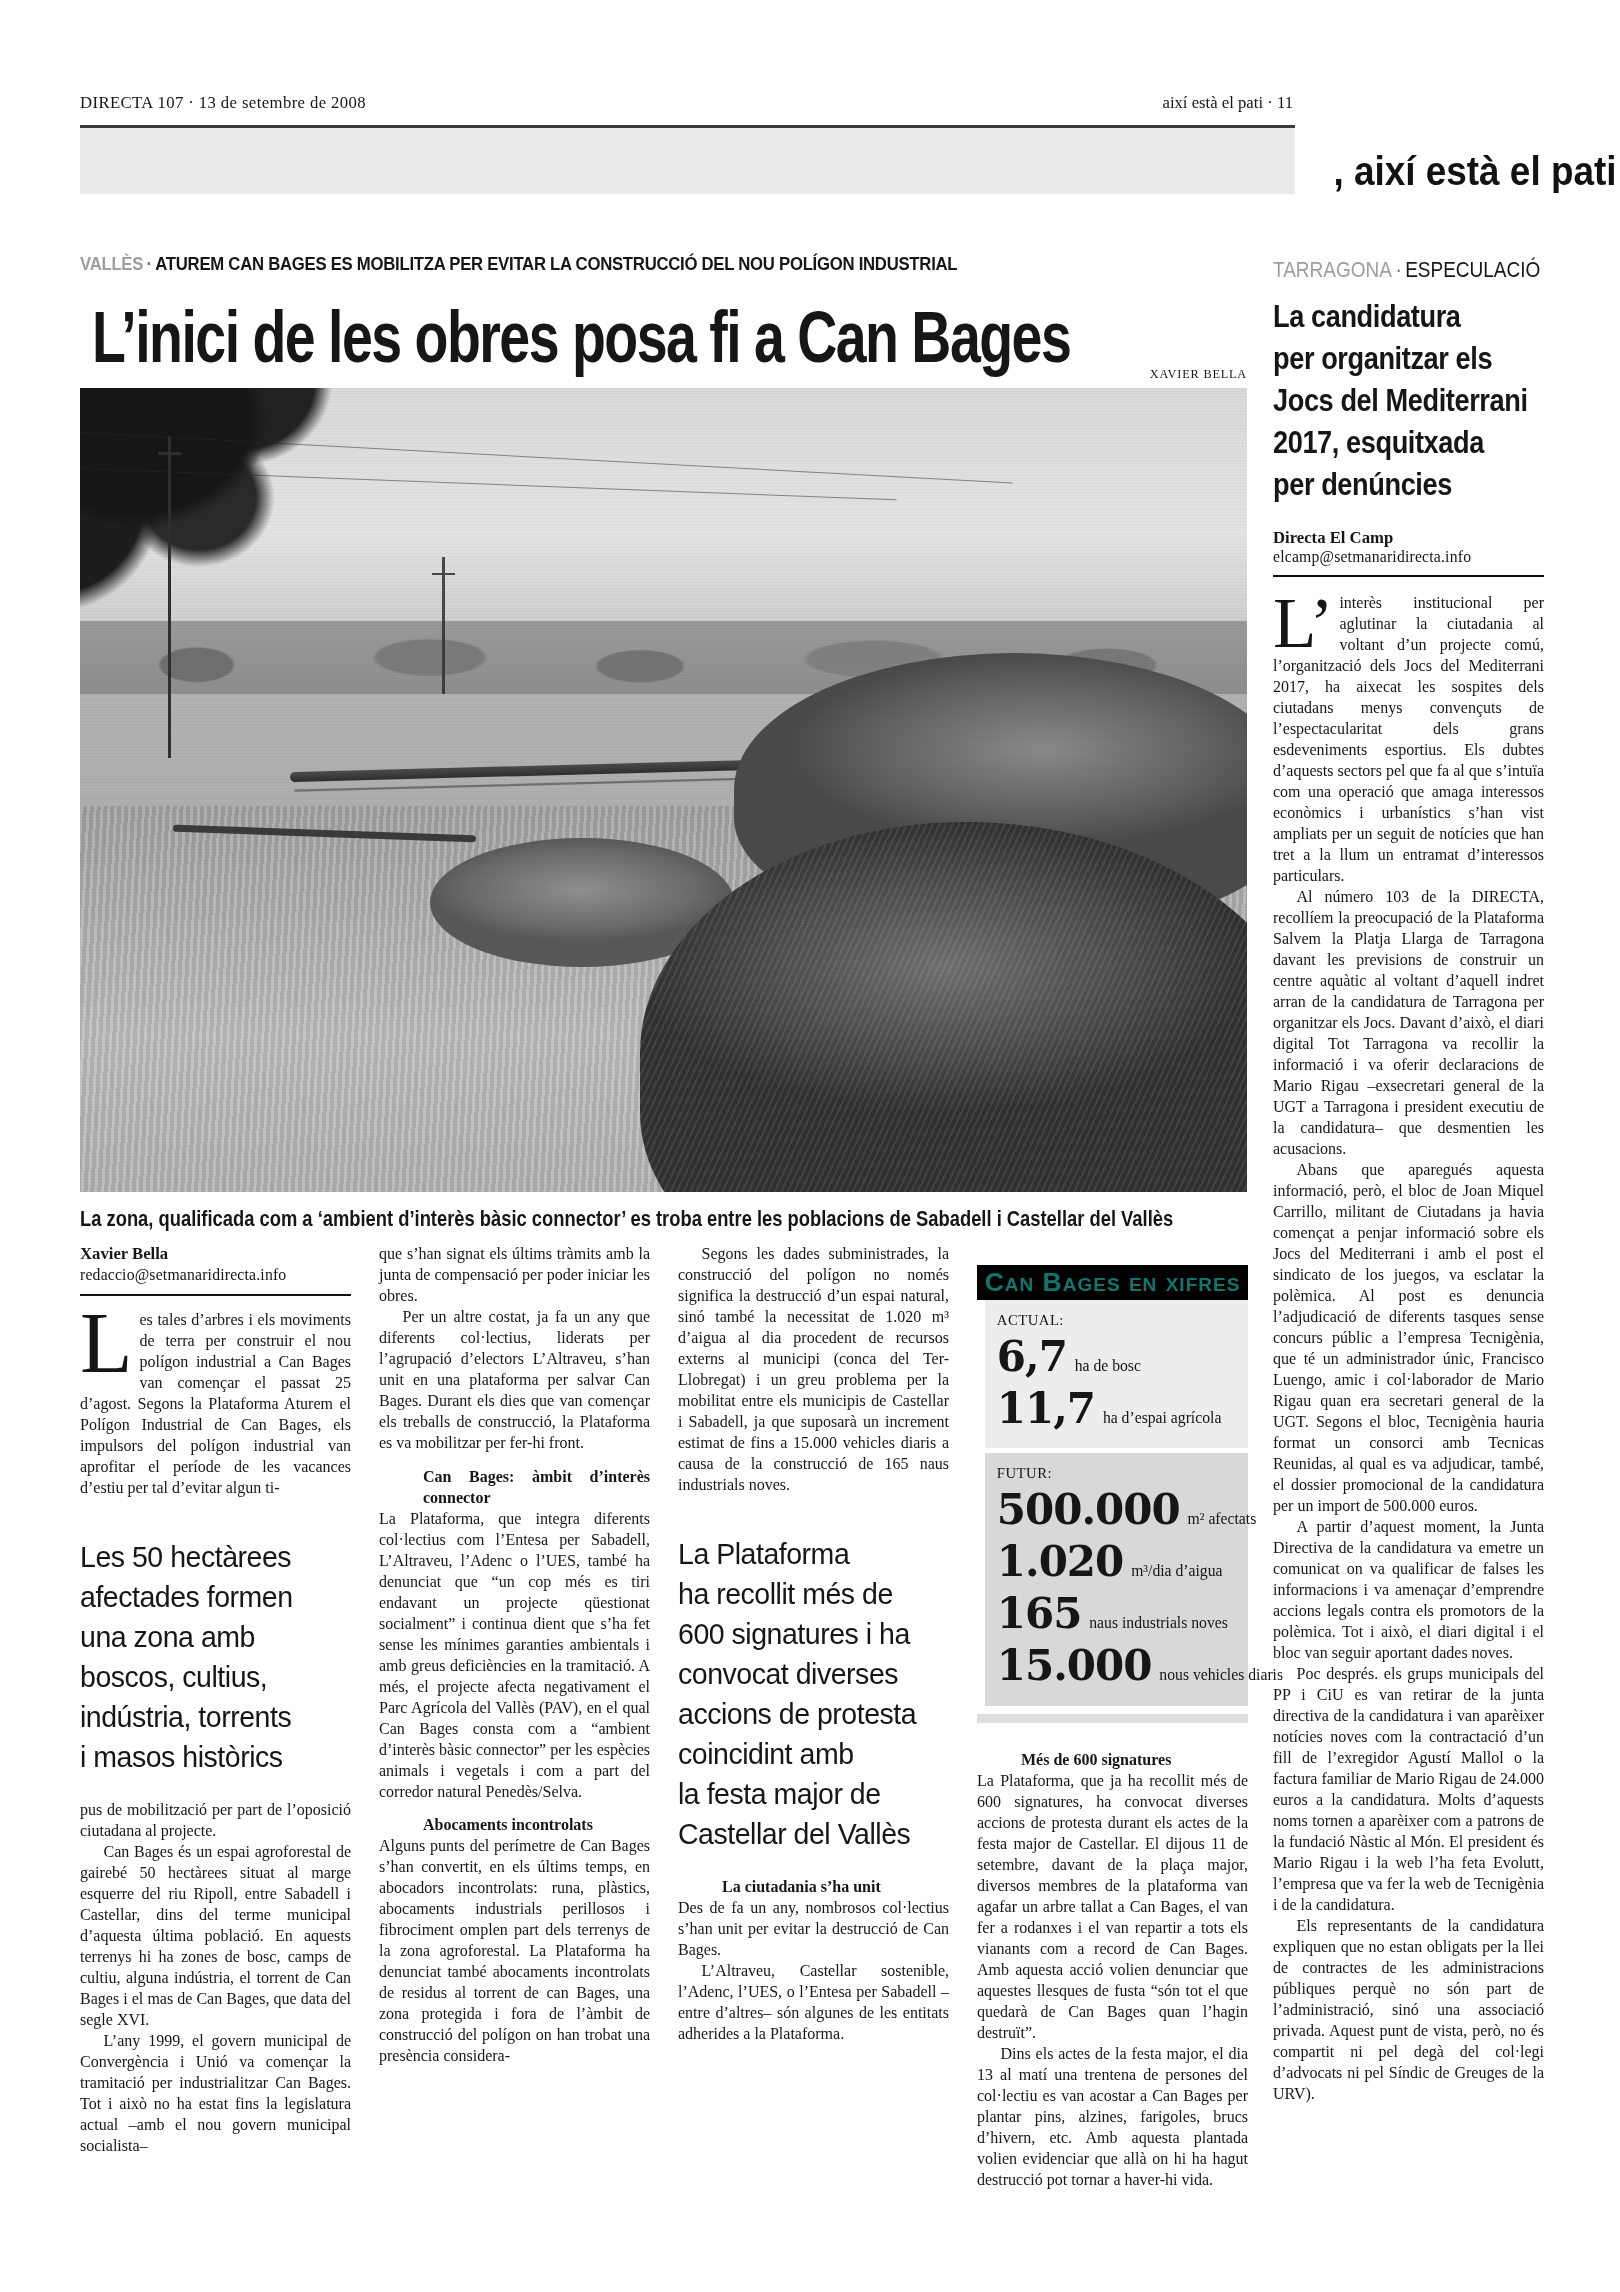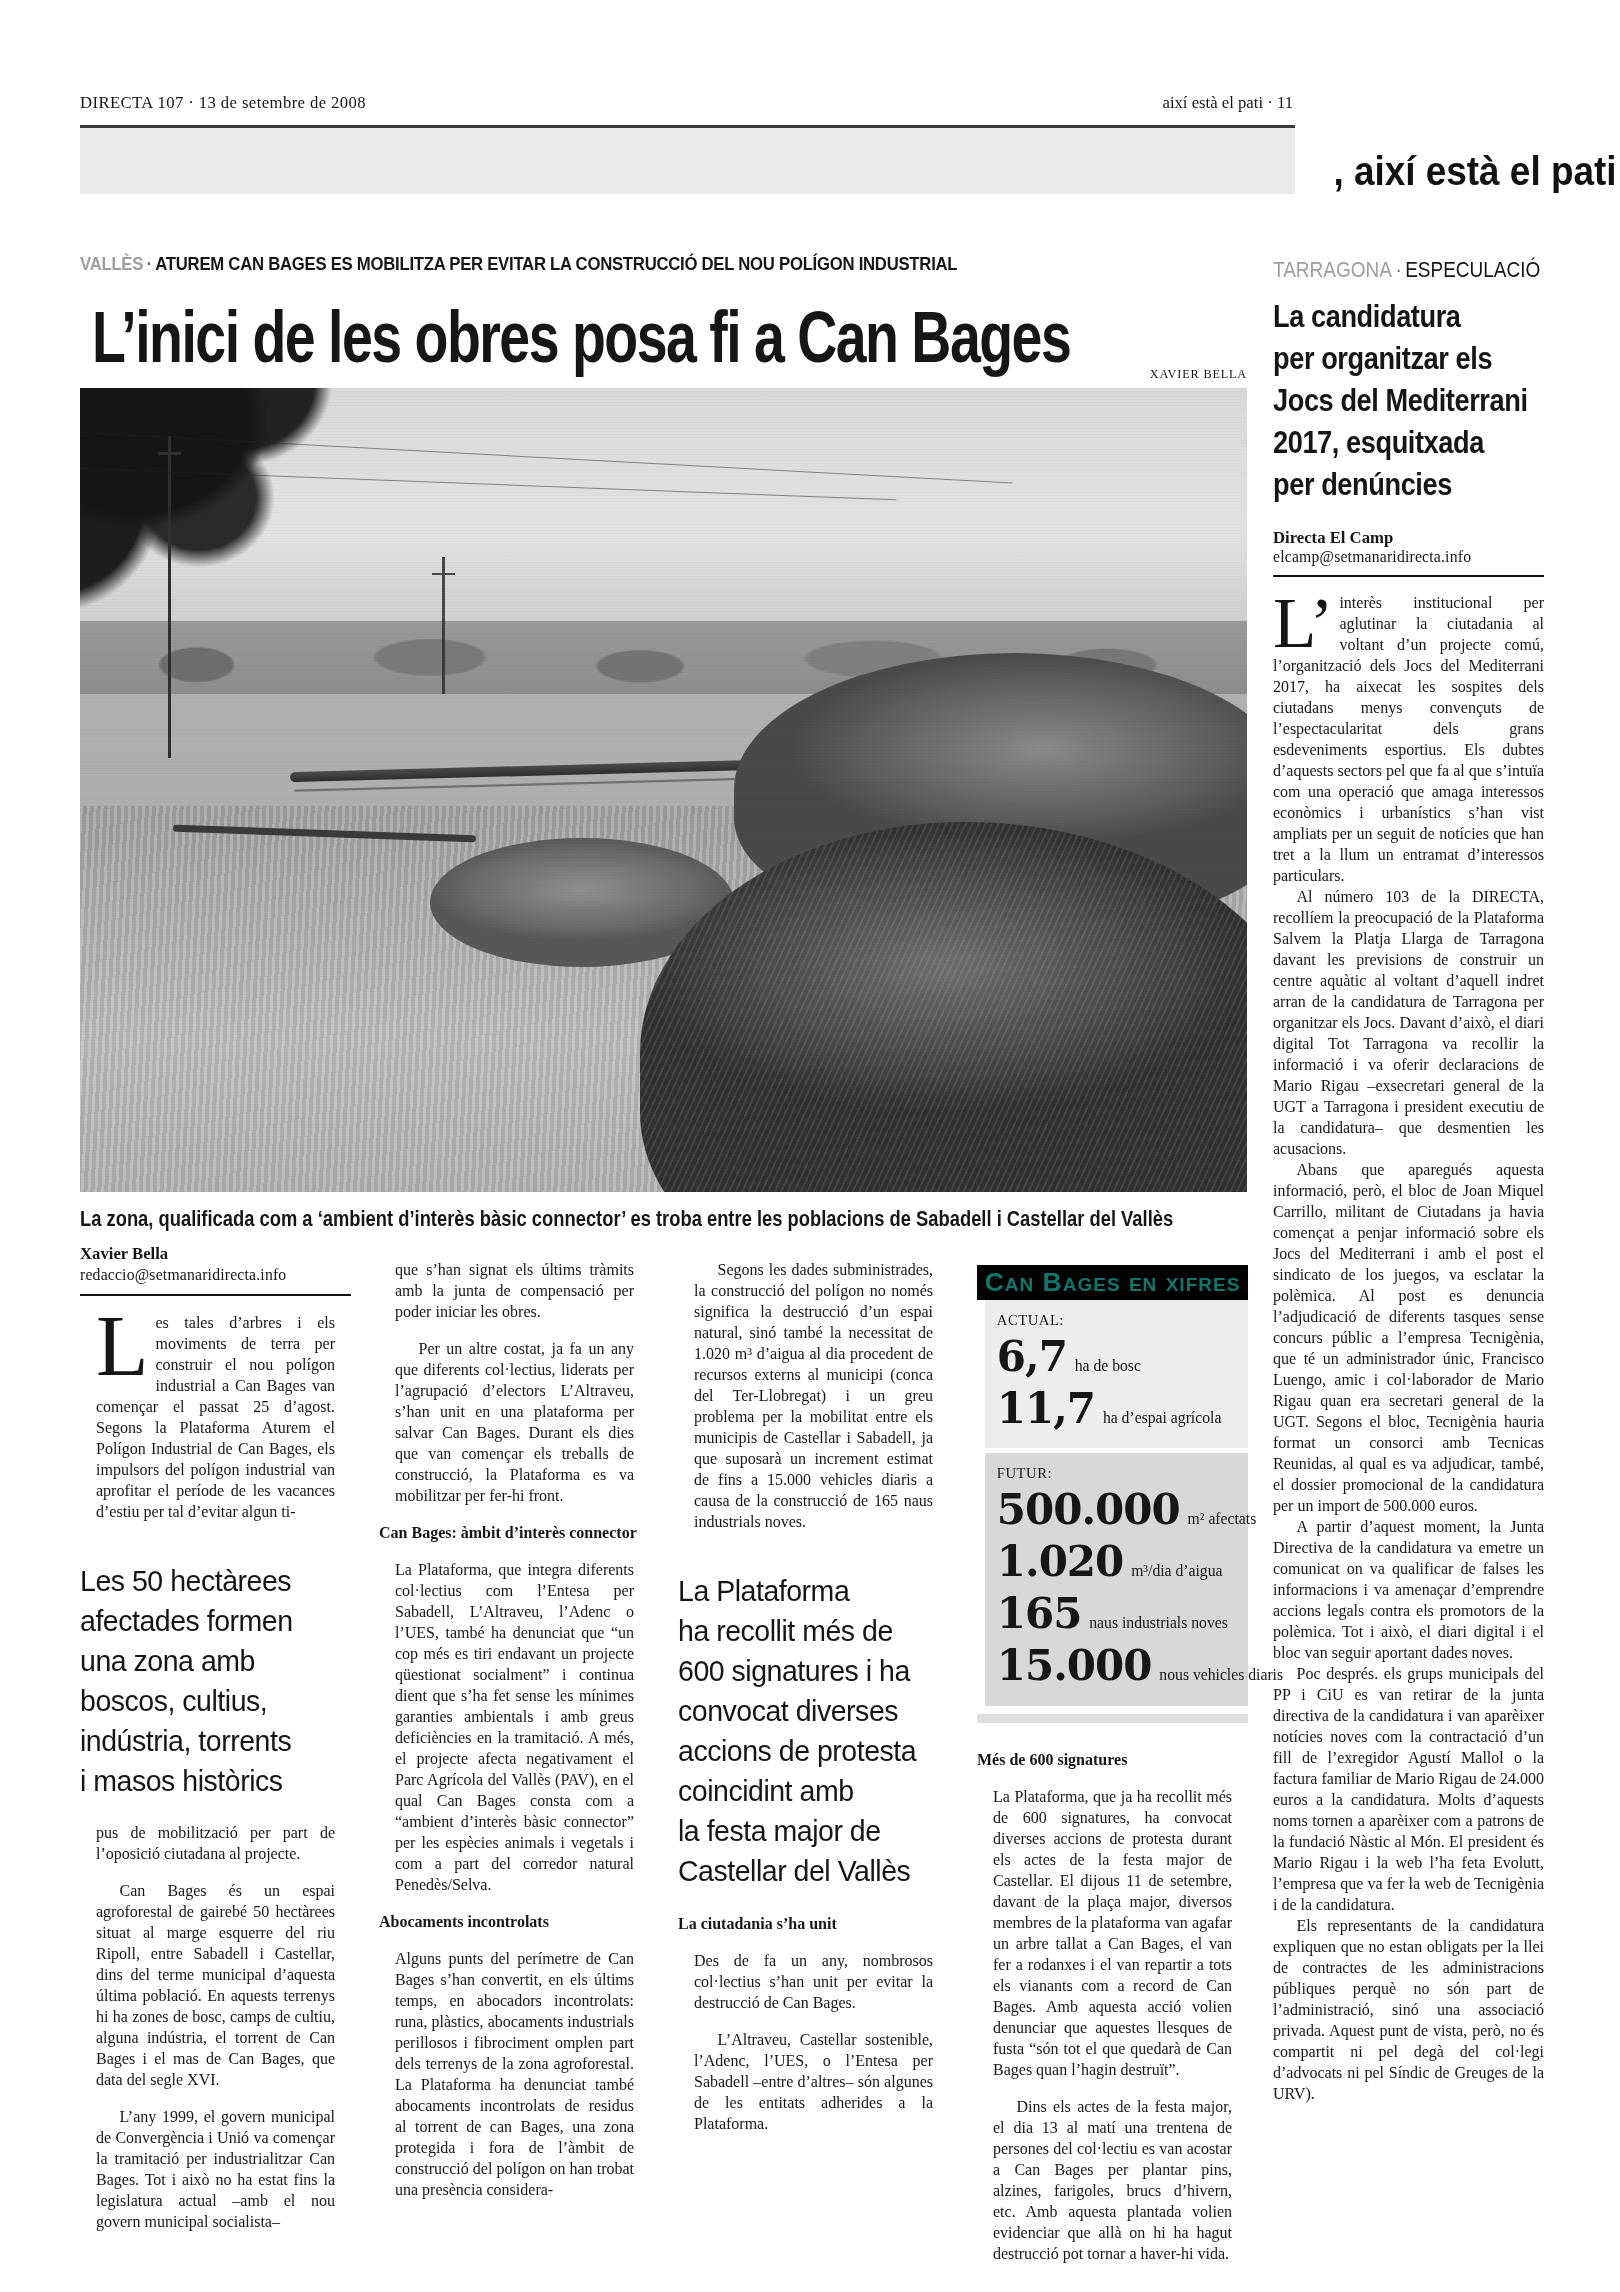--- a/index.html
+++ b/index.html
@@ -64,23 +64,23 @@
      background:repeating-linear-gradient(0deg,rgba(0,0,0,.025) 0 1px,transparent 1px 2.9px);}
   
   .caption{position:absolute;left:80px;top:1206px;font-family:"Liberation Sans",sans-serif;
            font-weight:bold;font-size:21.6px;white-space:nowrap;}
   .caption .inner{display:inline-block;transform:scaleX(.85);transform-origin:0 50%;}
   .byname{font-weight:bold;font-size:16.7px;}
   .bymail{font-size:15.7px;letter-spacing:0.2px;}
   .byrule{border:0;border-top:2px solid #111;margin:8.8px 0 0 0;width:100%;}
   
   .col{position:absolute;width:271px;font-size:16px;line-height:21px;text-align:justify;}
-  .col p{margin:16px;}
+  .col p{margin:0;}
   .col p.ind{text-indent:23.5px;}
-  .sub{font-weight:bold;margin-top:12.7px;}
+  .sub{font-weight:bold;margin-top:12.7px;margin-left:44px;}
   .dc{float:left;font-size:86px;line-height:61px;padding:3.9px 6.9px 0 0;}
   .dc-sm{float:left;font-size:71px;line-height:55px;padding:3.9px 5.9px 0 0;}
   .pq{font-family:"Liberation Sans",sans-serif;font-size:30px;line-height:40px;
       letter-spacing:-0.5px;white-space:pre-line;text-align:left;margin:39px 0 21.6px 0;
       transform:scaleX(.95);transform-origin:0 0;}
   .bodytext{margin-top:13.7px;}
   
   .xbox-head{background:#000;color:#0f766e;text-align:center;font-family:"Liberation Sans",sans-serif;
      font-weight:bold;font-size:26.5px;line-height:35px;font-variant:small-caps;letter-spacing:1px;}
   .xbox-sec{padding:9.8px 11.8px 13.7px 11.8px;margin-left:8px;}

